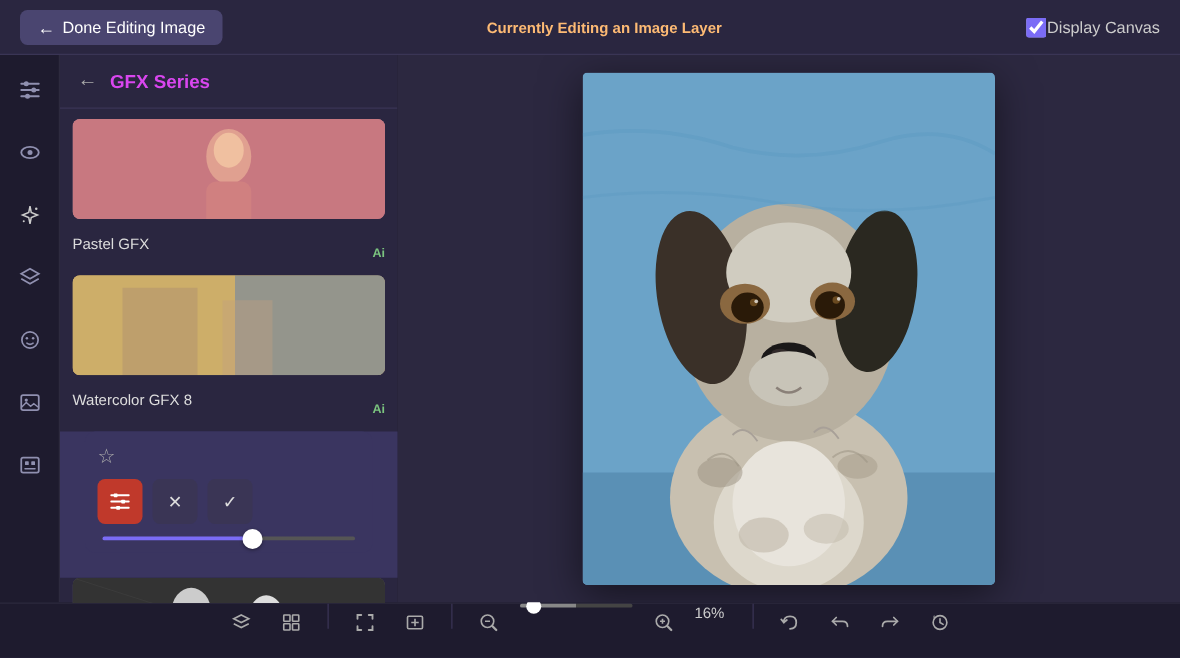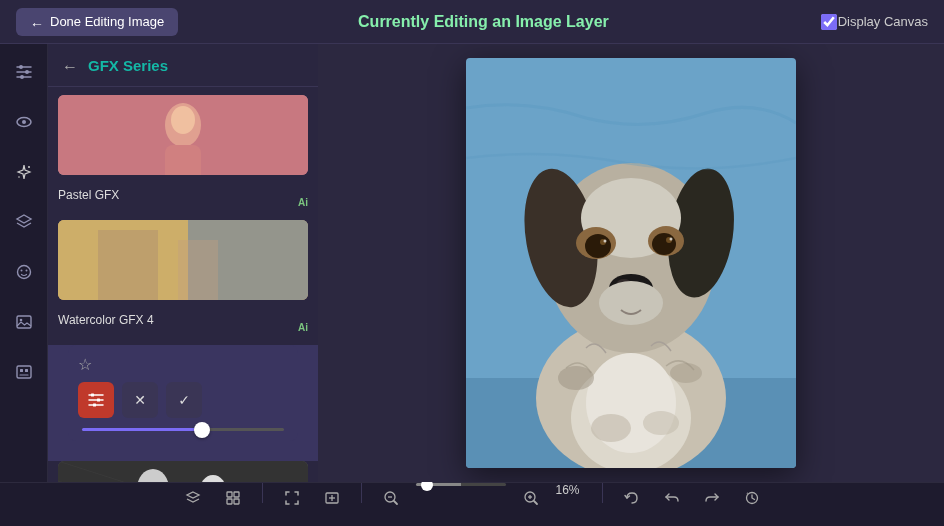--- a/index.html
+++ b/index.html
@@ -33,23 +33,23 @@
       border: none;
       color: #fff;
       padding: 6px 14px;
       border-radius: 6px;
       cursor: pointer;
       font-size: 13px;
       font-weight: 500;
     }
     .done-btn .arrow { font-size: 14px; }
     .topbar-title {
-      font-size: 16px;
+      font-size: 12px;
       font-weight: 600;
-      color: #86efac;
+      color: #fdba74;
     }
     .display-canvas-wrap {
       display: flex;
       align-items: flex-start;
       gap: 1px;
       margin-left: 32px;
     }
     .display-canvas-label {
       font-size: 13px;
       color: #ccc;
@@ -116,21 +116,21 @@
       background: none;
       border: none;
       color: #aaa;
       cursor: pointer;
       font-size: 16px;
       padding: 0;
     }
     .panel-header-title {
       font-size: 15px;
       font-weight: 600;
-      color: #14b8a6;
+      color: #d946ef;
     }
 
     .panel-list {
       flex: 1;
       overflow-y: auto;
       padding: 8px 0;
     }
     .panel-list::-webkit-scrollbar { width: 4px; }
     .panel-list::-webkit-scrollbar-track { background: transparent; }
     .panel-list::-webkit-scrollbar-thumb { background: #4a4570; border-radius: 2px; }
@@ -440,21 +440,21 @@
             <svg width="100%" height="100%" viewBox="0 0 250 80" preserveAspectRatio="xMidYMid slice">
               <rect width="250" height="80" fill="#c4a060"></rect>
               <rect x="0" y="0" width="130" height="80" fill="#d4b870" opacity="0.6"></rect>
               <rect x="130" y="0" width="120" height="80" fill="#8090a0" opacity="0.7"></rect>
               <rect x="40" y="10" width="60" height="70" fill="#b09070" opacity="0.5"></rect>
               <rect x="120" y="20" width="40" height="60" fill="#c0a080" opacity="0.4"></rect>
             </svg>
           </div>
         </div>
         <div class="filter-label-row">
-          <span class="filter-label">Watercolor GFX 4</span>
+          <span class="filter-label">Watercolor GFX 8</span>
           <span class="ai-badge">Ai</span>
         </div>
       </div>
 
       <div class="filter-item selected">
         <div class="filter-selected-box">
           <div class="filter-star-row">
             <span class="star-icon">☆</span>
           </div>
           <div class="filter-controls-row">

